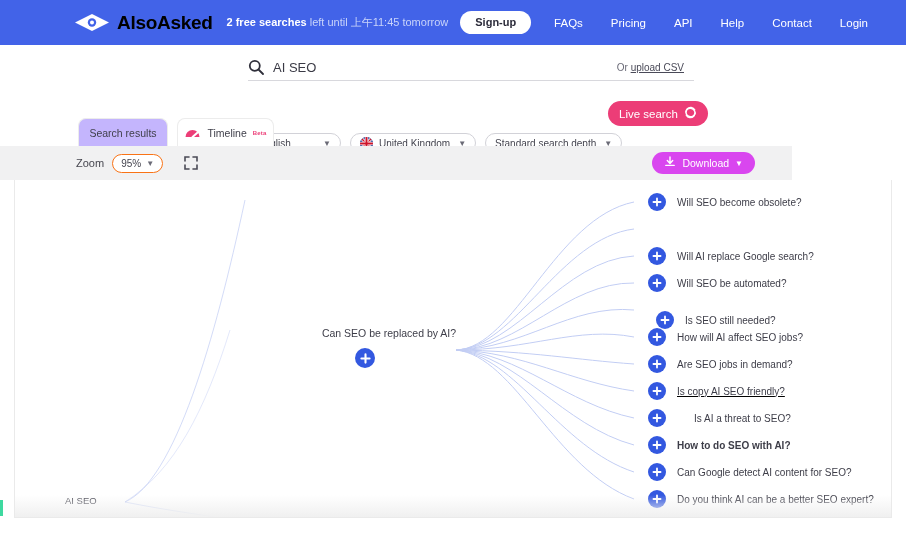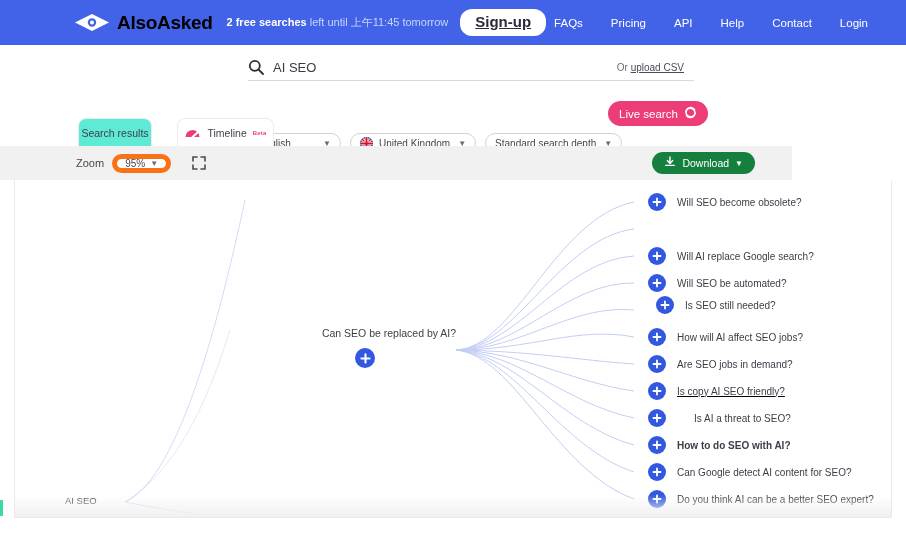--- a/index.html
+++ b/index.html
@@ -22,22 +22,22 @@
   .logo-text {
     color:#000000; font-size:19px; font-weight:700; letter-spacing:-0.3px;
     font-family:"Liberation Sans", sans-serif;
   }
   .free-note {
     margin-left:14px; color:#c9d4fa; font-size:11px; white-space:nowrap;
   }
   .free-note b { color:#ffffff; font-weight:700; }
   .signup-btn {
     margin-left:12px; background:#ffffff; color:#2b2b3a;
-    font-size:15px; font-weight:700; border:none; border-radius:12px;
-    padding:5px 15px; cursor:pointer; line-height:1.1;text-decoration:underline;
+    font-size:11px; font-weight:700; border:none; border-radius:12px;
+    padding:5px 15px; cursor:pointer; line-height:1.1;
   }
   .nav-links {
     margin-left:auto; margin-right:38px; display:flex; align-items:center; gap:28px;
   }
   .nav-links a {
     color:#ffffff; font-size:11.5px; text-decoration:none; white-space:nowrap;
   }
 
   
   .search-area { position:absolute; left:0; top:45px; width:906px; height:66px; background:#fff; }
@@ -78,42 +78,42 @@
   }
 
   
   .tabs { position:absolute; left:0; top:118px; width:906px; height:28px; }
   .tab {
     position:absolute; top:0; height:28px;
     border-radius:8px 8px 0 0; display:flex; align-items:center;
     justify-content:center; gap:6px; font-size:10.5px; color:#40404b;
     cursor:pointer; background:#f7f7f7; border:1px solid #ececec; border-bottom:none;
   }
-  .tab.active { background:#5eead4; left:78px; width:74px; z-index:3; }
+  .tab.active { background:#c4b5fd; left:78px; width:90px; z-index:3; }
   .tab.timeline { background:#ffffff; left:177px; width:97px; z-index:2; }
   .tl-icon { width:17px; height:17px; flex:0 0 17px; }
   .beta { font-size:6px; color:#ec3d77; vertical-align:super; font-weight:700; letter-spacing:0.2px; }
 
   
   .toolbar {
     position:absolute; left:0; top:146px; width:792px; height:34px;
     background:#f1f1f2; display:flex; align-items:center;
   }
   .zoom-label { margin-left:76px; font-size:11px; color:#46464f; }
   .zoom-pill {
-    margin-left:8px; border:5px solid #f97316; border-radius:11px; background:#fff;
+    margin-left:8px; border:1px solid #f97316; border-radius:11px; background:#fff;
     height:19px; padding:0 8px; display:flex; align-items:center; gap:5px;
     font-size:10px; color:#44444f; cursor:pointer;
   }
   .fullscreen-btn {
     margin-left:21px; width:14px; height:14px; cursor:pointer;
   }
   .download-btn {
     margin-left:auto; margin-right:37px;
-    background:#15803d; color:#fff; border:none; border-radius:13px;
+    background:#d946ef; color:#fff; border:none; border-radius:13px;
     height:22px; padding:0 12px; font-size:10.5px; cursor:pointer;
     display:flex; align-items:center; gap:6px; font-family:"Liberation Sans", sans-serif;
   }
 
   
   .canvas {
     position:absolute; left:14px; top:180px; width:878px; height:338px;
     background:#ffffff; border:1px solid #eaeaea; border-top:none;
     overflow:hidden;
   }
@@ -320,21 +320,21 @@
         <span class="leaf-label">Will AI replace Google search?</span>
       </div>
     <div class="leaf" style="top:94px;">
         <span class="plus-dot">
           <svg width="10" height="10" viewBox="0 0 11 11">
             <path d="M5.5 1.6 V9.4 M1.6 5.5 H9.4" stroke="#fff" stroke-width="2" stroke-linecap="round"></path>
           </svg>
         </span>
         <span class="leaf-label">Will SEO be automated?</span>
       </div>
-    <div class="leaf" style="top:116px;padding-left:8px;">
+    <div class="leaf" style="top:131px;padding-left:8px;">
         <span class="plus-dot">
           <svg width="10" height="10" viewBox="0 0 11 11">
             <path d="M5.5 1.6 V9.4 M1.6 5.5 H9.4" stroke="#fff" stroke-width="2" stroke-linecap="round"></path>
           </svg>
         </span>
         <span class="leaf-label">Is SEO still needed?</span>
       </div>
     <div class="leaf" style="top:148px;">
         <span class="plus-dot">
           <svg width="10" height="10" viewBox="0 0 11 11">

